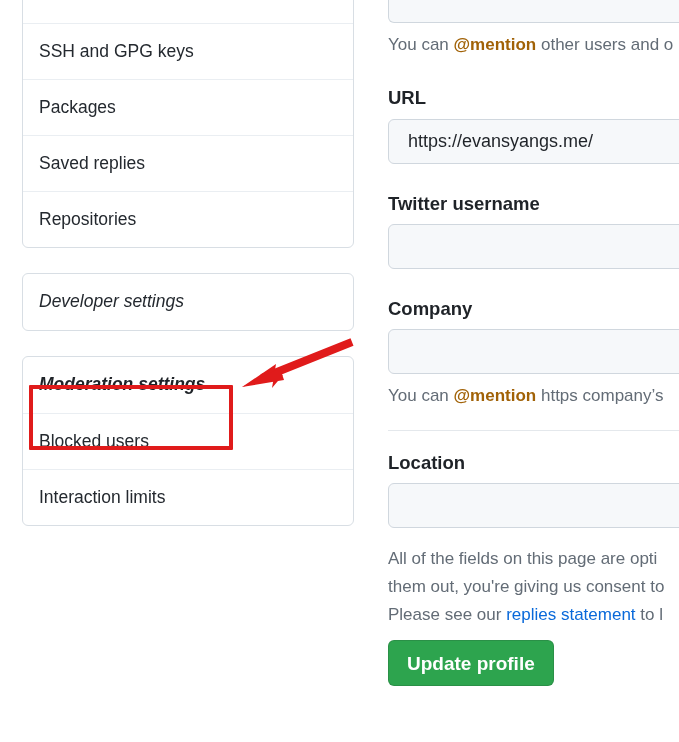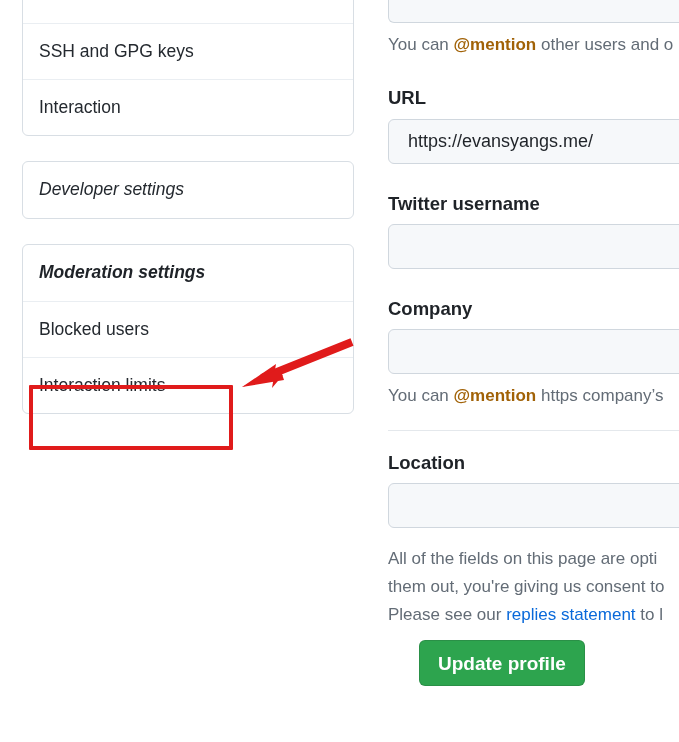--- a/index.html
+++ b/index.html
@@ -117,21 +117,20 @@
     height: 46px;
     padding: 9px 18px;
     background: #2da44e;
     border: 1px solid rgba(27,31,36,0.15);
     border-radius: 6px;
     color: #ffffff;
     font-size: 19px;
     font-weight: bold;
     cursor: pointer;
     line-height: 1;
-    margin-left: 31px;
   }
 
   
   .blk { margin-bottom: 0; }
 
   
   #annotations {
     position: absolute;
     left: 0; top: 0;
     width: 679px; height: 742px;
@@ -155,21 +154,27 @@
   <nav id="sidebar">
 
     <div class="nav-card">
       <div class="nav-item">
         <span>Notifications</span>
       </div>
       <div class="nav-item">
         <span>SSH and GPG keys</span>
       </div>
       <div class="nav-item">
-        <span>Interaction</span>
+        <span>Packages</span>
+      </div>
+      <div class="nav-item">
+        <span>Saved replies</span>
+      </div>
+      <div class="nav-item">
+        <span>Repositories</span>
       </div>
     </div>
 
     <div class="nav-card">
       <div class="nav-item">
         <span>Developer settings</span>
       </div>
     </div>
 
     <div class="nav-card">

